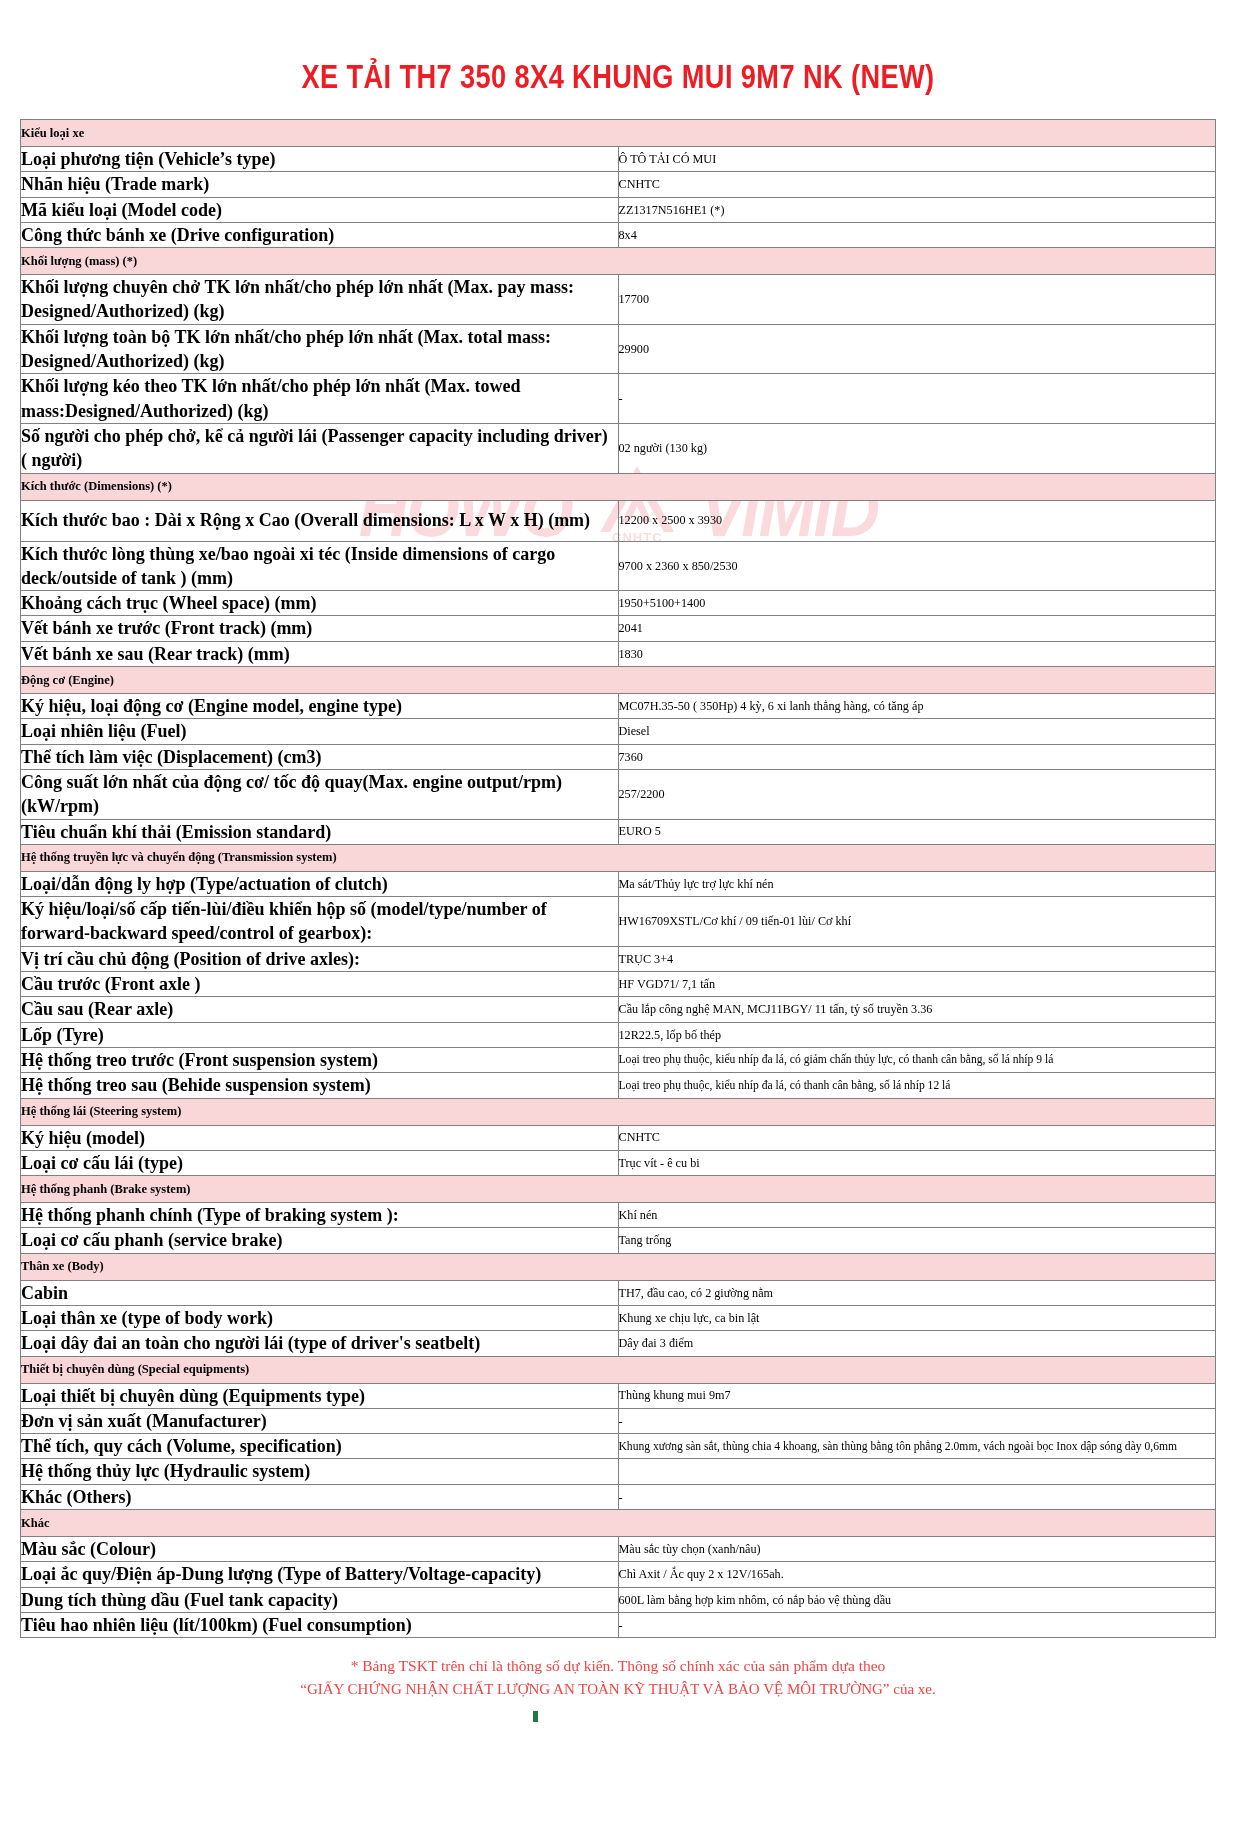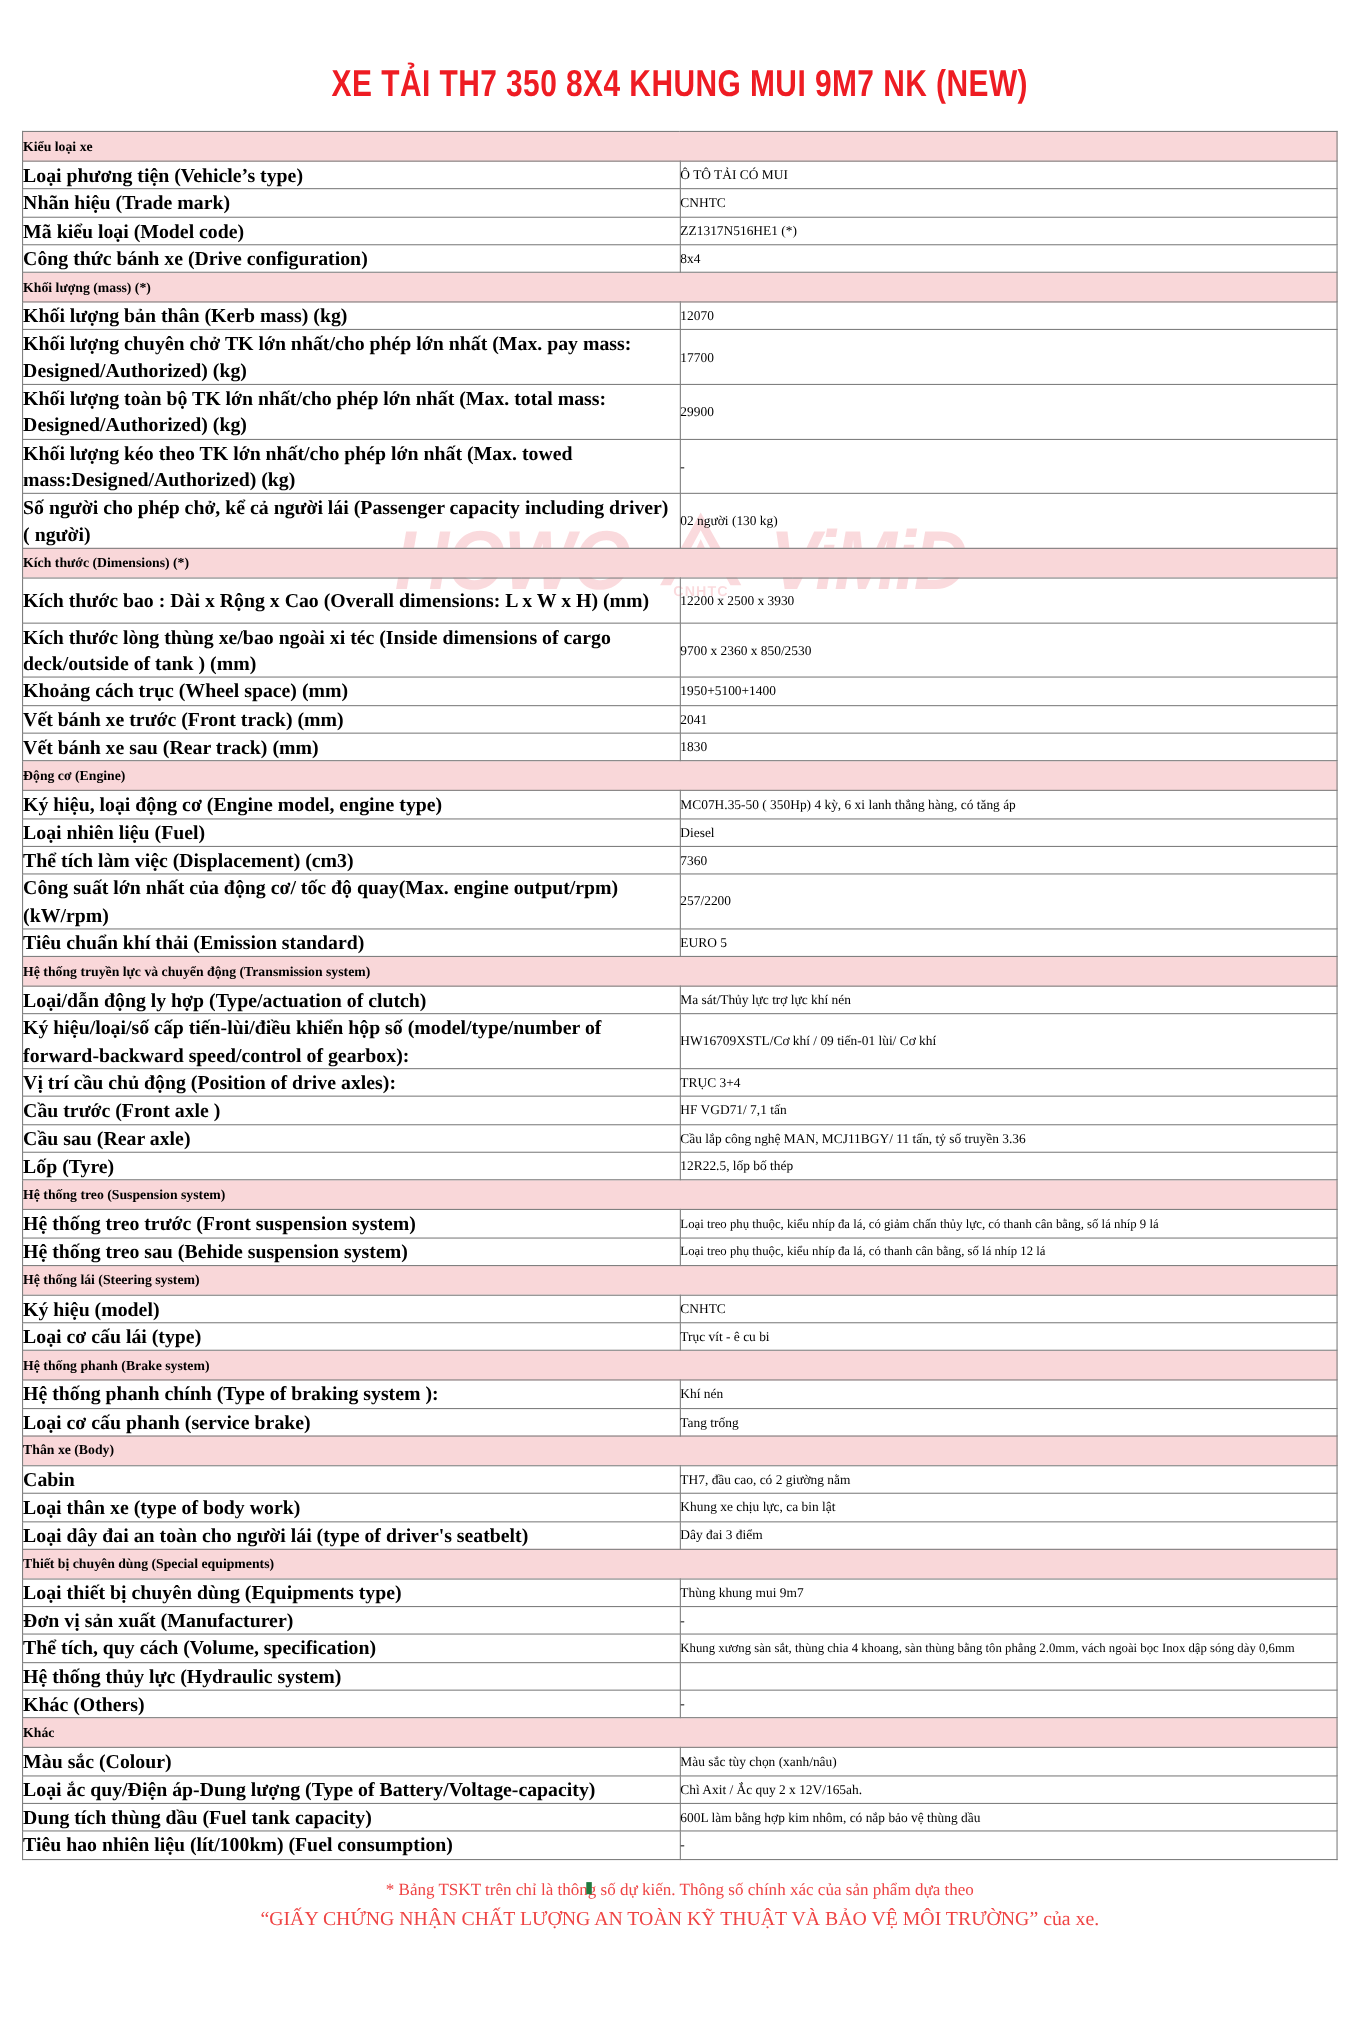--- a/index.html
+++ b/index.html
@@ -145,21 +145,21 @@
   }
 
   
   .footer {
     text-align: center;
     margin-top: 16px;
     font-size: 15.5px;
     line-height: 1.55;
     color: #ef4444;
   }
-  .footer .l2 { font-size: 18px; }
+  .footer .l2 { font-size: 15px; }
 </style>
 </head>
 <body>
 
 <div class="page">
 
   <div class="title">XE TẢI TH7 350 8X4 KHUNG MUI 9M7 NK (NEW)</div>
 
   <div class="watermark">
     <div class="wm-inner">
@@ -193,24 +193,20 @@
           <td class="val">ZZ1317N516HE1 (*)</td>
         </tr>
         <tr class="std">
           <td class="lbl">Công thức bánh xe (Drive configuration)</td>
           <td class="val">8x4</td>
         </tr>
         <tr class="section-row">
           <td colspan="2">Khối lượng (mass) (*)</td>
         </tr>
         <tr class="std">
-          <td class="lbl">Khối lượng bản thân (Kerb mass) (kg)</td>
-          <td class="val">12070</td>
-        </tr>
-        <tr class="std">
           <td class="lbl">Khối lượng chuyên chở TK lớn nhất/cho phép lớn nhất (Max. pay mass: Designed/Authorized) (kg)</td>
           <td class="val">17700</td>
         </tr>
         <tr class="std">
           <td class="lbl">Khối lượng toàn bộ TK lớn nhất/cho phép lớn nhất (Max. total mass: Designed/Authorized) (kg)</td>
           <td class="val">29900</td>
         </tr>
         <tr class="std">
           <td class="lbl">Khối lượng kéo theo TK lớn nhất/cho phép lớn nhất (Max. towed mass:Designed/Authorized) (kg)</td>
           <td class="val">-</td>
@@ -284,23 +280,20 @@
           <td class="lbl">Cầu trước (Front axle )</td>
           <td class="val">HF VGD71/ 7,1 tấn</td>
         </tr>
         <tr class="std">
           <td class="lbl">Cầu sau (Rear axle)</td>
           <td class="val">Cầu lắp công nghệ MAN, MCJ11BGY/ 11 tấn, tỷ số truyền 3.36</td>
         </tr>
         <tr class="std">
           <td class="lbl">Lốp (Tyre)</td>
           <td class="val">12R22.5, lốp bố thép</td>
-        </tr>
-        <tr class="section-row">
-          <td colspan="2">Hệ thống treo (Suspension system)</td>
         </tr>
         <tr class="std">
           <td class="lbl">Hệ thống treo trước (Front suspension system)</td>
           <td class="val small">Loại treo phụ thuộc, kiểu nhíp đa lá, có giảm chấn thủy lực, có thanh cân bằng, số lá nhíp 9 lá</td>
         </tr>
         <tr class="std">
           <td class="lbl">Hệ thống treo sau (Behide  suspension system)</td>
           <td class="val small">Loại treo phụ thuộc, kiểu nhíp đa lá, có thanh cân bằng, số lá nhíp 12 lá</td>
         </tr>
         <tr class="section-row">

